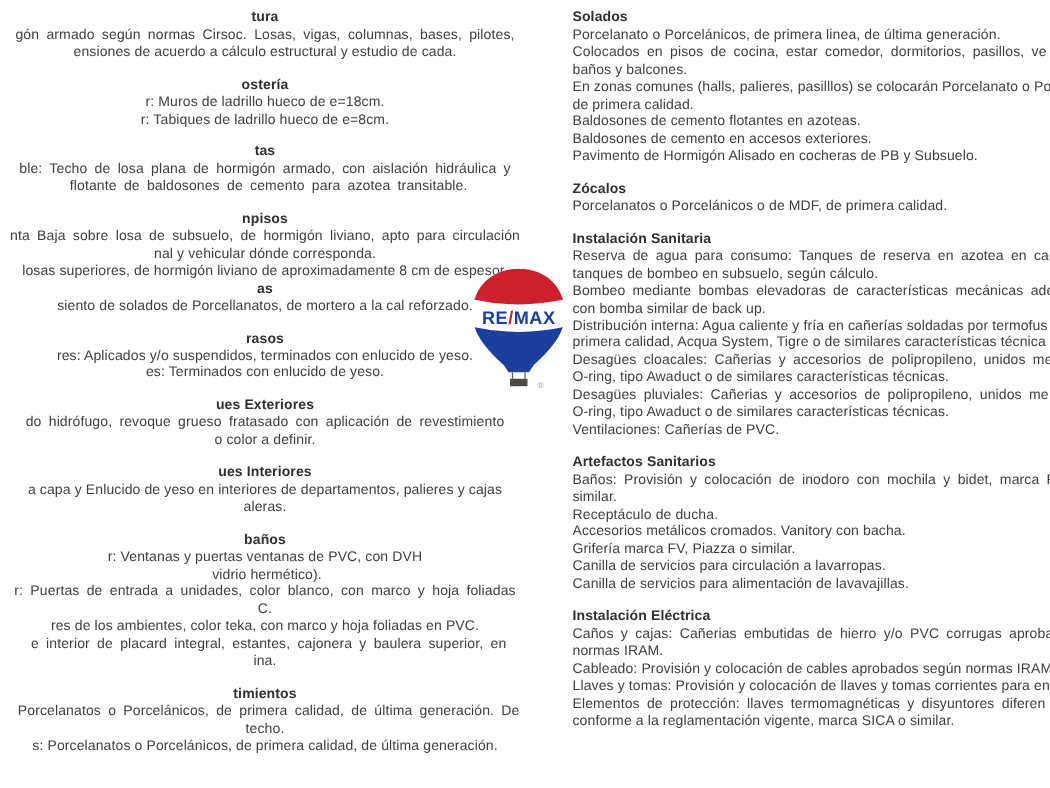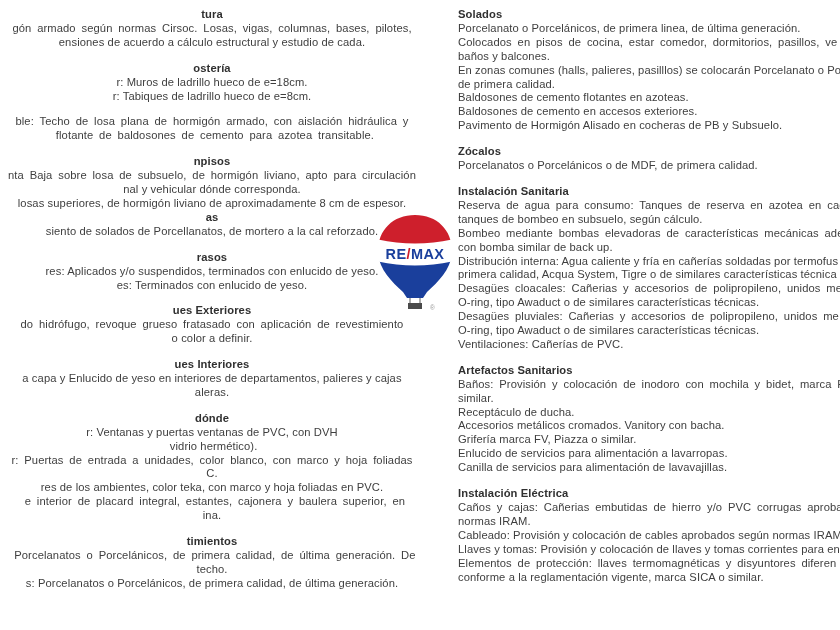--- a/index.html
+++ b/index.html
@@ -31,20 +31,21 @@
         <div class="line bold">tura</div>
         <div class="line sp">gón armado según normas Cirsoc. Losas, vigas, columnas, bases, pilotes,</div>
         <div class="line">ensiones de acuerdo a cálculo estructural y estudio de cada.</div>
       </div>
       <div class="block">
         <div class="line bold">ostería</div>
         <div class="line">r: Muros de ladrillo hueco de e=18cm.</div>
         <div class="line">r: Tabiques de ladrillo hueco de e=8cm.</div>
       </div>
       <div class="block">
+        <div class="line bold">tas</div>
         <div class="line sp">ble: Techo de losa plana de hormigón armado, con aislación hidráulica y</div>
         <div class="line sp"> flotante de baldosones de cemento para azotea transitable.</div>
       </div>
       <div class="block">
         <div class="line bold">npisos</div>
         <div class="line sp">nta Baja sobre losa de subsuelo, de hormigón liviano, apto para circulación</div>
         <div class="line">nal y vehicular dónde corresponda.</div>
         <div class="line">losas superiores, de hormigón liviano de aproximadamente 8 cm de espesor.</div>
         <div class="line bold">as</div>
         <div class="line">siento de solados de Porcellanatos, de mortero a la cal reforzado.</div>
@@ -58,21 +59,21 @@
         <div class="line bold">ues Exteriores</div>
         <div class="line sp">do hidrófugo, revoque grueso fratasado con aplicación de revestimiento</div>
         <div class="line">o color a definir.</div>
       </div>
       <div class="block">
         <div class="line bold">ues Interiores</div>
         <div class="line">a capa y Enlucido de yeso en interiores de departamentos, palieres y cajas</div>
         <div class="line">aleras.</div>
       </div>
       <div class="block">
-        <div class="line bold">dónde</div>
+        <div class="line bold">baños</div>
         <div class="line">r: Ventanas y puertas ventanas de PVC, con DVH</div>
         <div class="line"> vidrio hermético).</div>
         <div class="line sp">r: Puertas de entrada a unidades, color blanco, con marco y hoja foliadas</div>
         <div class="line">C.</div>
         <div class="line">res de los ambientes, color teka, con marco y hoja foliadas en PVC.</div>
         <div class="line sp"> e interior de placard integral, estantes, cajonera y baulera superior, en</div>
         <div class="line">ina.</div>
       </div>
       <div class="block">
         <div class="line bold">timientos</div>
@@ -112,21 +113,21 @@
         <div class="line">O-ring, tipo Awaduct o de similares características técnicas.</div>
         <div class="line">Ventilaciones: Cañerías de PVC.</div>
       </div>
       <div class="block">
         <div class="line bold">Artefactos Sanitarios</div>
         <div class="line sp">Baños: Provisión y colocación de inodoro con mochila y bidet, marca Fer</div>
         <div class="line">similar.</div>
         <div class="line">Receptáculo de ducha.</div>
         <div class="line">Accesorios metálicos cromados. Vanitory con bacha.</div>
         <div class="line">Grifería marca FV, Piazza o similar.</div>
-        <div class="line">Enlucido de servicios para alimentación a lavarropas.</div>
+        <div class="line">Canilla de servicios para circulación a lavarropas.</div>
         <div class="line">Canilla de servicios para alimentación de lavavajillas.</div>
       </div>
       <div class="block">
         <div class="line bold">Instalación Eléctrica</div>
         <div class="line sp">Caños y cajas: Cañerias embutidas de hierro y/o PVC corrugas aprobadas s</div>
         <div class="line">normas IRAM.</div>
         <div class="line">Cableado: Provisión y colocación de cables aprobados según normas IRAM</div>
         <div class="line">Llaves y tomas: Provisión y colocación de llaves y tomas corrientes para en</div>
         <div class="line sp">Elementos de protección: llaves termomagnéticas y disyuntores diferen</div>
         <div class="line">conforme a la reglamentación vigente, marca SICA o similar.</div>

